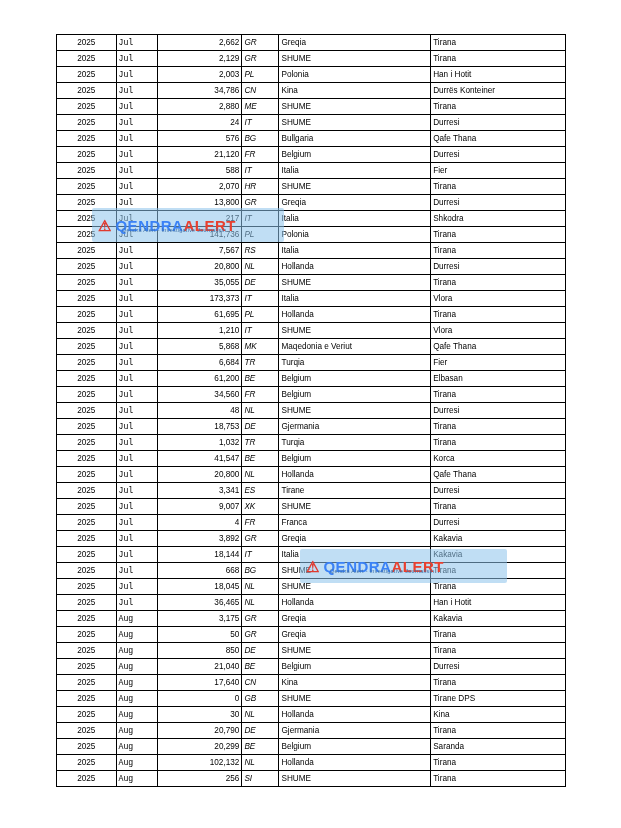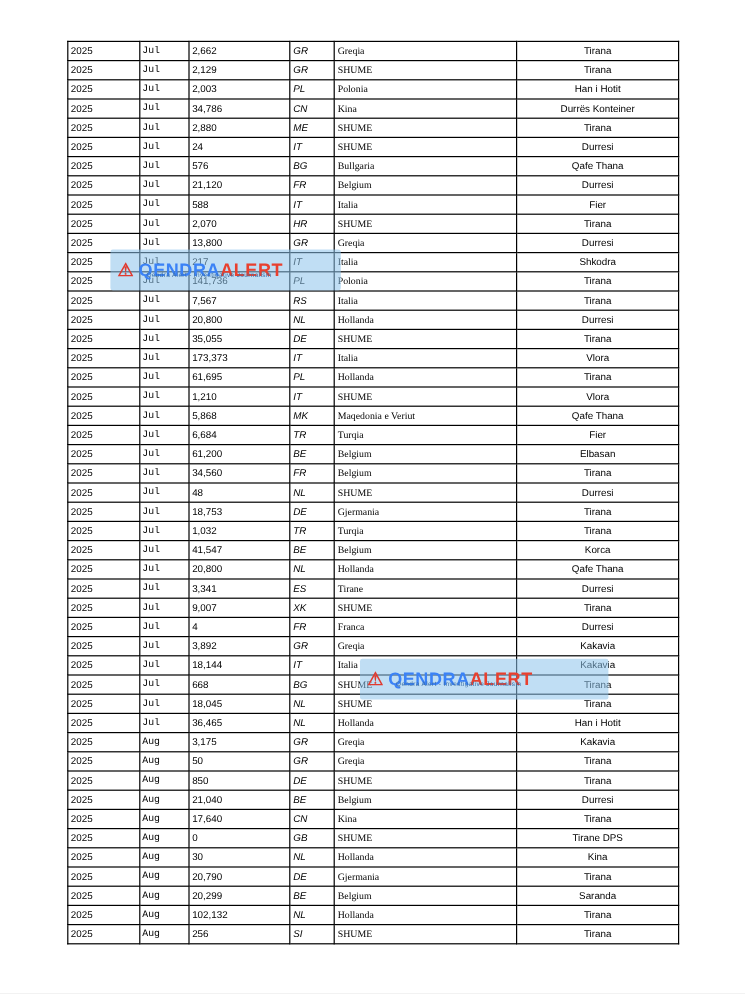--- a/index.html
+++ b/index.html
@@ -35,26 +35,26 @@
   }
   table.data td {
     border: 1px solid #000000;
     height: 15px;
     padding: 0 2px;
     line-height: 13px;
     white-space: nowrap;
     overflow: hidden;
     font-size: 8.2px;
   }
-  td.c-year  { width: 48px;  text-align: left; padding-right: 3px; }
+  td.c-year  { width: 48px;  text-align: center; padding-right: 3px; }
   td.c-month { width: 32px;  text-align: left;  padding-left: 2px; font-family: Liberation Mono, monospace; }
-  td.c-value { width: 70px;  text-align: left; padding-right: 3px; }
+  td.c-value { width: 70px;  text-align: right; padding-right: 3px; }
   td.c-code  { width: 28px;  text-align: left;  padding-left: 2px; font-style: italic; }
-  td.c-country { width: 130px; text-align: left; padding-left: 3px; font-family: Liberation Serif, serif; }
-  td.c-point { width: 115px; text-align: center; padding-left: 3px; }
+  td.c-country { width: 130px; text-align: left; padding-left: 3px; }
+  td.c-point { width: 115px; text-align: left; padding-left: 3px; }
 
   
   .wm {
     position: absolute;
     pointer-events: none;
     display: flex;
     align-items: center;
     gap: 4px;
     background: rgba(140, 195, 235, 0.55);
     padding: 3px 6px;

